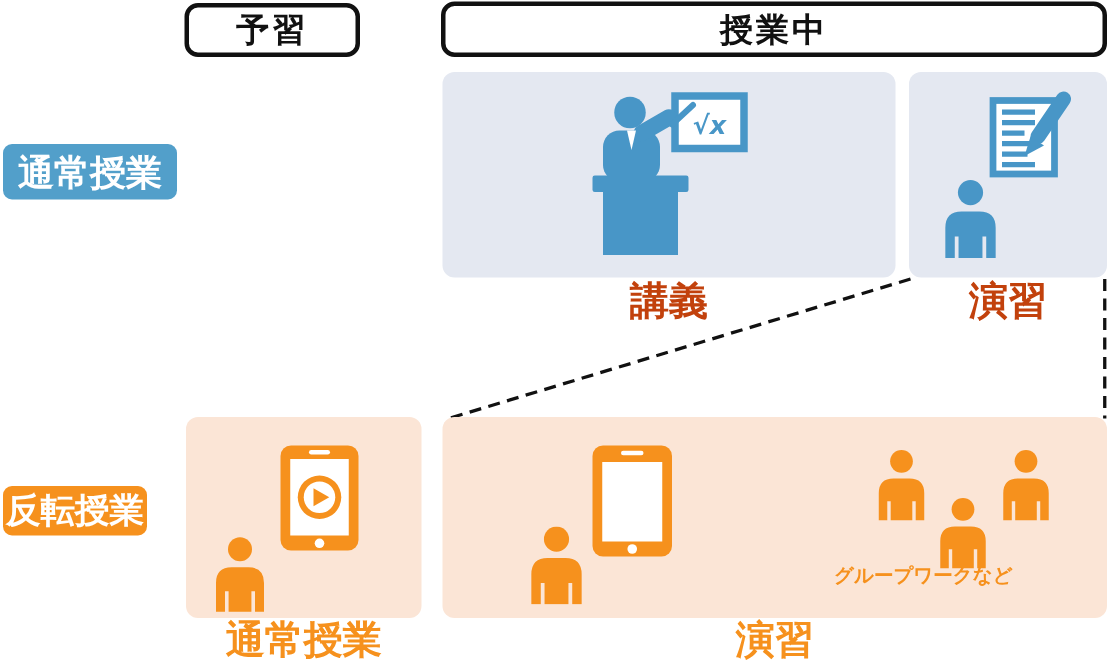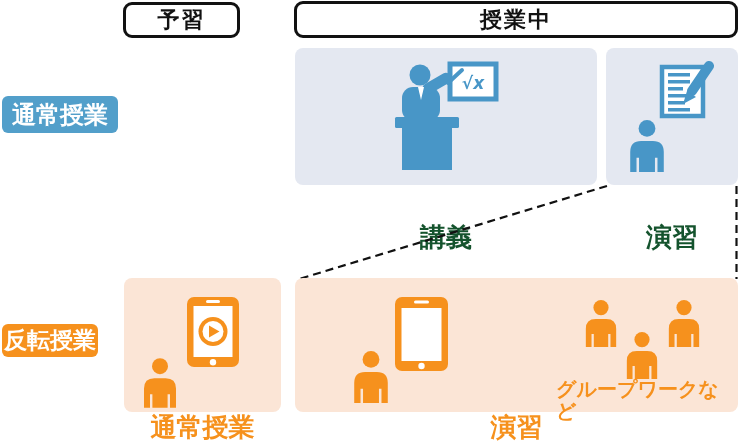--- a/index.html
+++ b/index.html
@@ -25,29 +25,29 @@
   .cell-box{position:absolute;border-radius:8px;}
   .box-blue{background:#e4e8f1;}
   .box-orange{background:#fbe5d6;}
   .box-lecture{left:295px;top:48px;width:302px;height:137px;}
   .box-exercise-top{left:606px;top:48px;width:132px;height:137px;}
   .box-video{left:124px;top:278px;width:157px;height:134px;}
   .box-exercise-bottom{left:295px;top:278px;width:443px;height:134px;}
   .caption{
     position:absolute;text-align:center;font-weight:bold;font-size:26px;line-height:1;
   }
-  .cap-blue{color:#14532d;margin-top:36px;}
+  .cap-blue{color:#c2410c;}
   .cap-orange{color:#f6911d;}
   .cap-lecture{left:295px;top:188px;width:302px;}
   .cap-exercise-top{left:606px;top:188px;width:132px;}
   .cap-video{left:124px;top:414px;width:157px;}
   .cap-exercise-bottom{left:295px;top:414px;width:443px;}
   .group-note{
     position:absolute;left:556px;top:378px;width:170px;
-    font-size:20px;font-weight:bold;color:#f6911d;line-height:1.1;
+    font-size:13px;font-weight:bold;color:#f6911d;line-height:1.1;
   }
   .icon-svg{position:absolute;}
   .lines-overlay{position:absolute;left:0;top:0;width:742px;height:444px;pointer-events:none;}
   .defs-holder{position:absolute;width:0;height:0;overflow:hidden;}
 </style>
 </head>
 <body>
 
 <div class="canvas">
 

